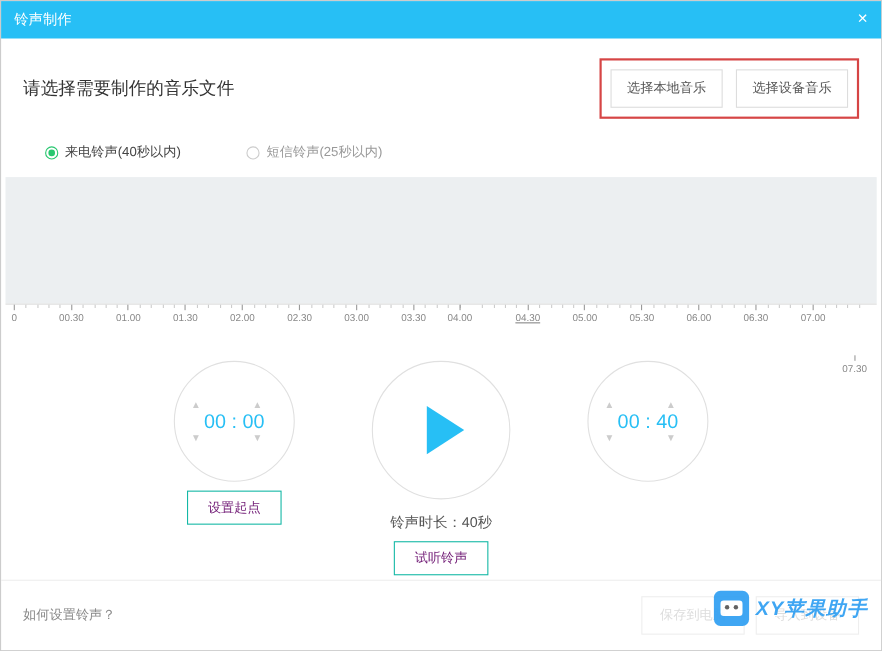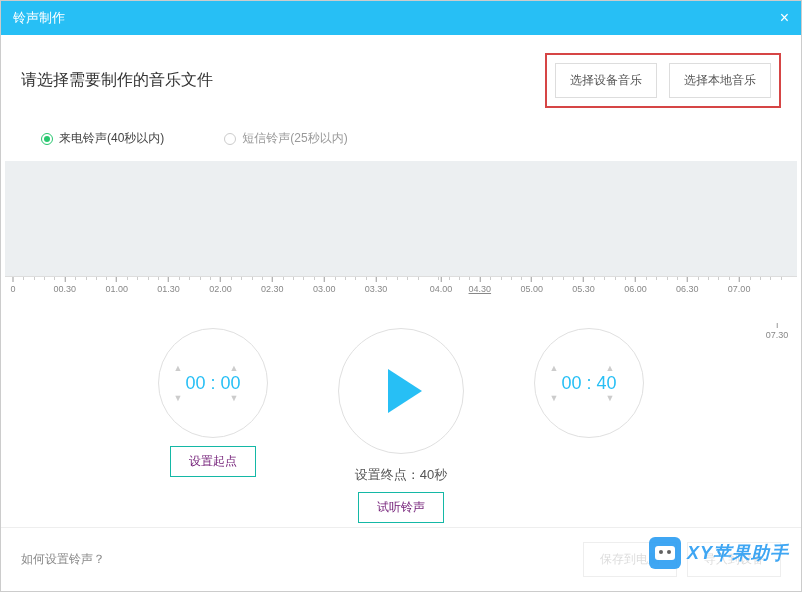--- a/index.html
+++ b/index.html
@@ -49,22 +49,22 @@
 
 <div class="window">
   <div class="titlebar">
     <span class="titlebar-title">铃声制作</span>
     <span class="close-x">×</span>
   </div>
 
   <div class="topbar">
     <div class="topbar-title">请选择需要制作的音乐文件</div>
     <div class="topbar-buttons">
+      <button class="btn">选择本地音乐</button>
       <button class="btn">选择设备音乐</button>
-      <button class="btn">选择本地音乐</button>
     </div>
   </div>
 
   <div class="radios">
     <div class="radio selected">
       <span class="radio-dot"></span>
       <span>来电铃声(40秒以内)</span>
     </div>
     <div class="radio">
       <span class="radio-dot"></span>
@@ -108,21 +108,21 @@
       <div class="tick" style="left: 319.2px;">03.00</div>
       <div class="minor" style="left: 329.573px;"></div>
       <div class="minor" style="left: 339.947px;"></div>
       <div class="minor" style="left: 350.32px;"></div>
       <div class="minor" style="left: 360.693px;"></div>
       <div class="tick" style="left: 371.067px;">03.30</div>
       <div class="minor" style="left: 381.44px;"></div>
       <div class="minor" style="left: 391.813px;"></div>
       <div class="minor" style="left: 402.187px;"></div>
       <div class="minor" style="left: 412.56px;"></div>
-      <div class="tick" style="left: 436px;">04.00</div>
+      <div class="tick" style="left: 413px;">04.00</div>
       <div class="minor" style="left: 433.307px;"></div>
       <div class="minor" style="left: 443.68px;"></div>
       <div class="minor" style="left: 454.053px;"></div>
       <div class="minor" style="left: 464.427px;"></div>
       <div class="tick" style="left: 474.8px; text-decoration: underline;">04.30</div>
       <div class="minor" style="left: 485.173px;"></div>
       <div class="minor" style="left: 495.547px;"></div>
       <div class="minor" style="left: 505.92px;"></div>
       <div class="minor" style="left: 516.293px;"></div>
       <div class="tick" style="left: 526.667px;">05.00</div>
@@ -160,21 +160,21 @@
         <div class="time-val">00 : 00</div>
         <div class="spinner-chev">▼&nbsp;&nbsp;▼</div>
       </div>
       <button class="mini-btn under-btn">设置起点</button>
     </div>
 
     <div class="circle-group">
       <div class="circle big">
         <div class="play-triangle"></div>
       </div>
-      <div class="under-label">设置终点：40秒</div>
+      <div class="under-label">铃声时长：40秒</div>
       <button class="mini-btn">试听铃声</button>
     </div>
 
     <div class="circle-group">
       <div class="circle">
         <div class="spinner-chev">▲&nbsp;&nbsp;▲</div>
         <div class="time-val">00 : 40</div>
         <div class="spinner-chev">▼&nbsp;&nbsp;▼</div>
       </div>
     </div>

